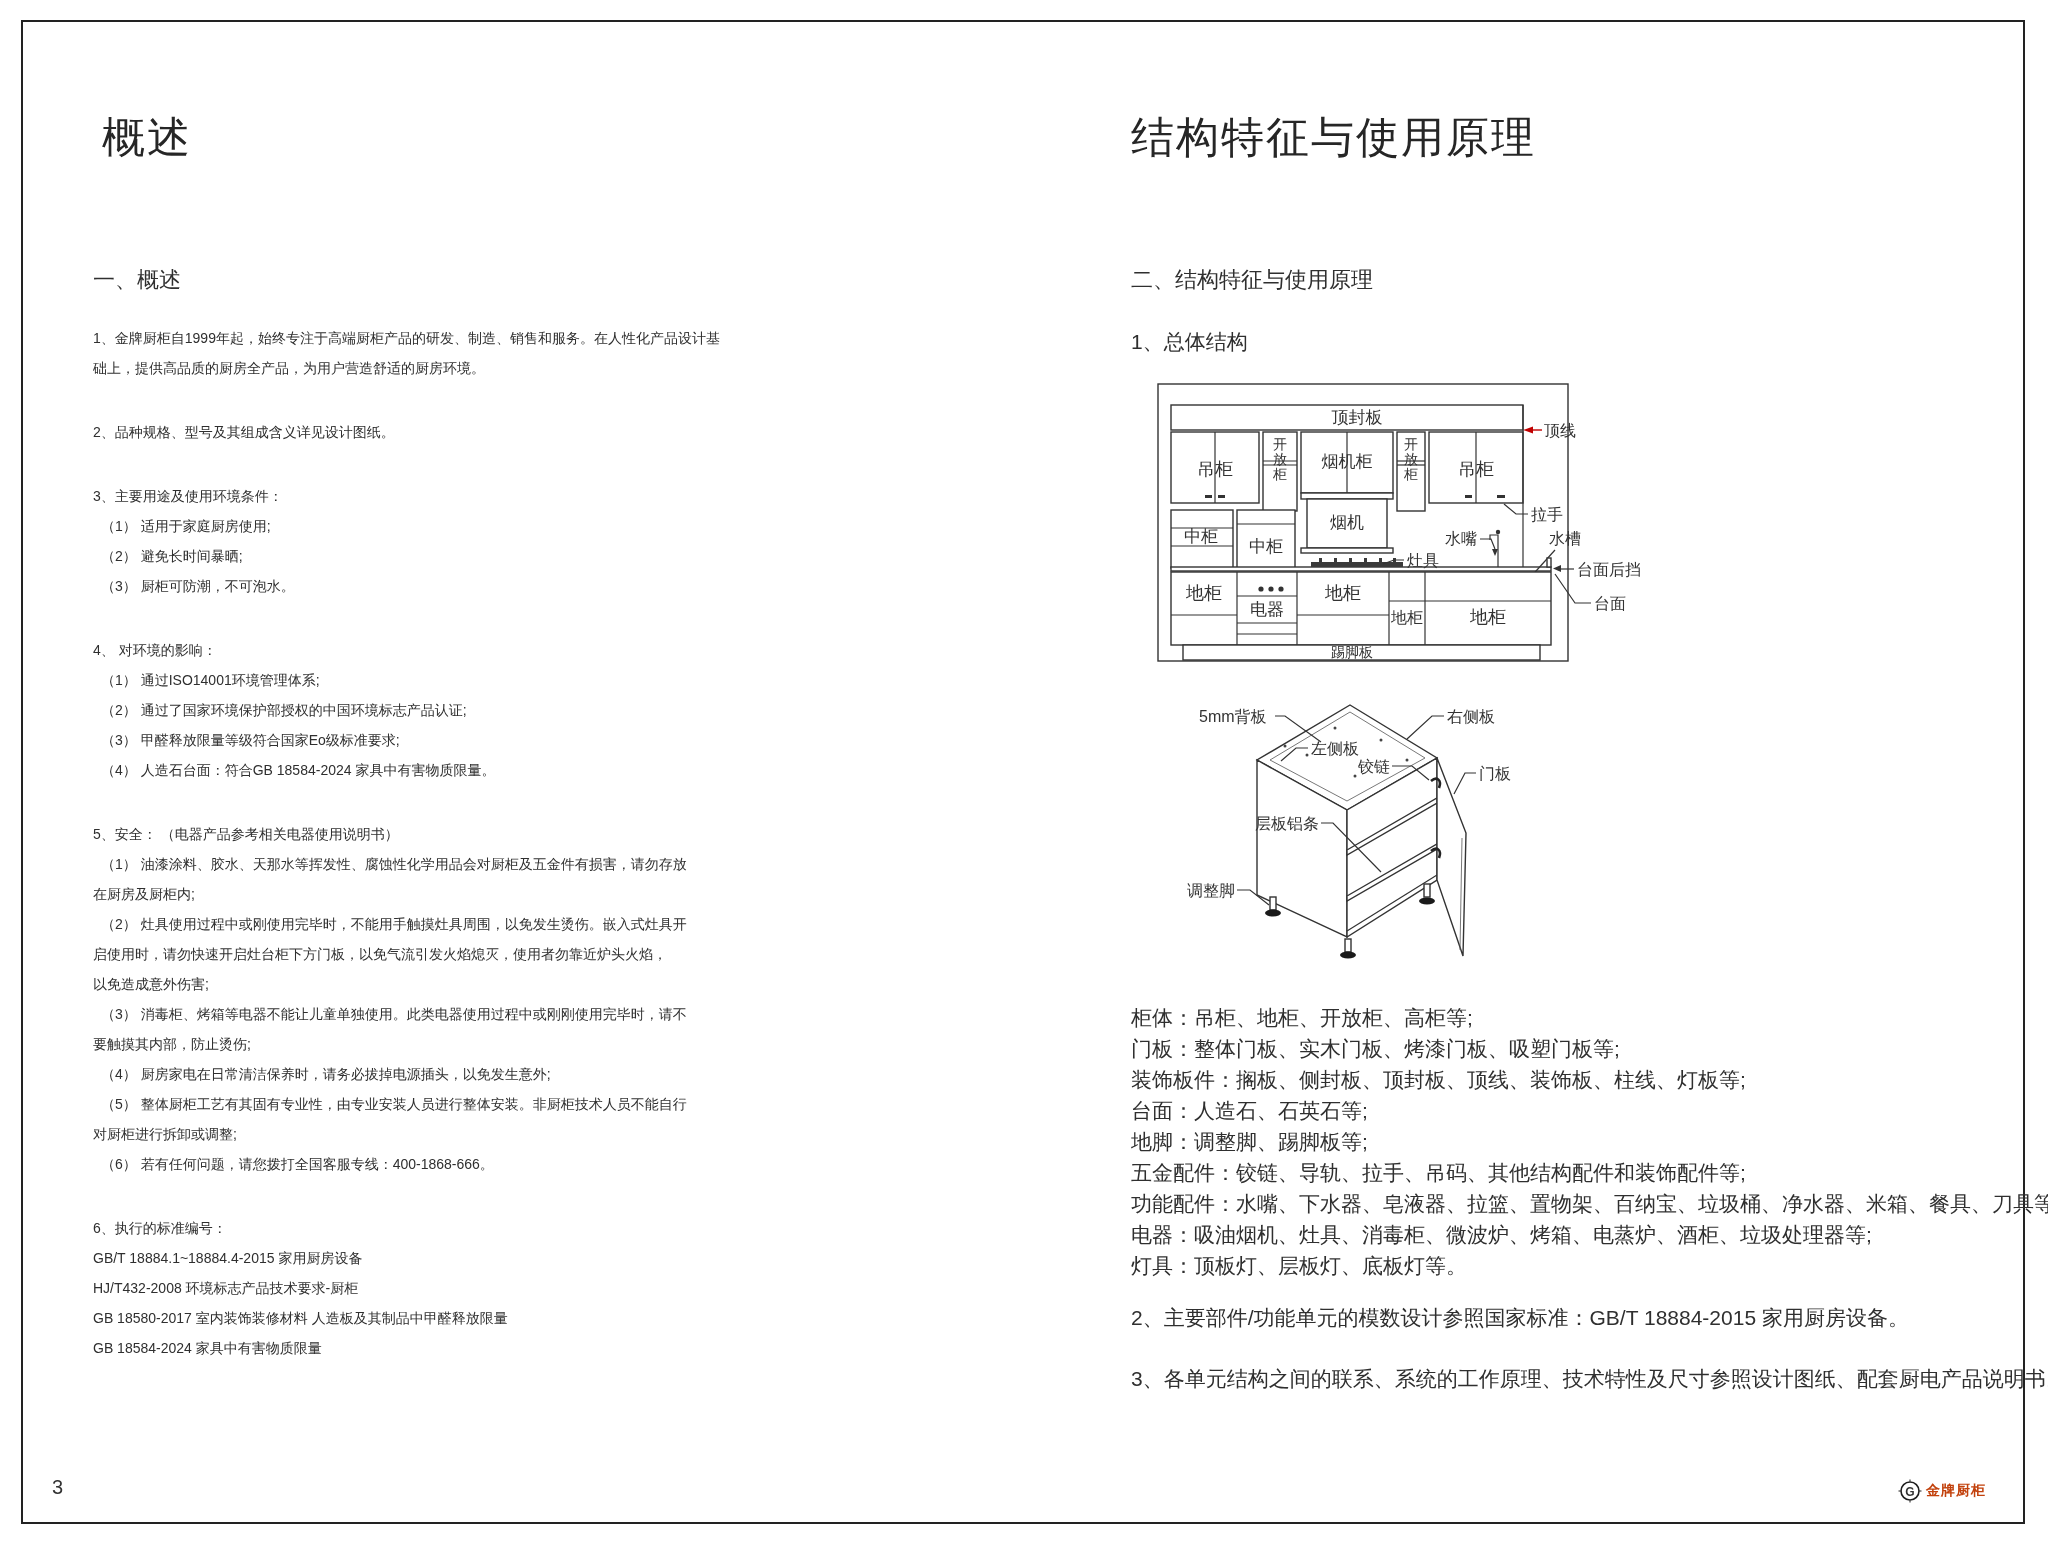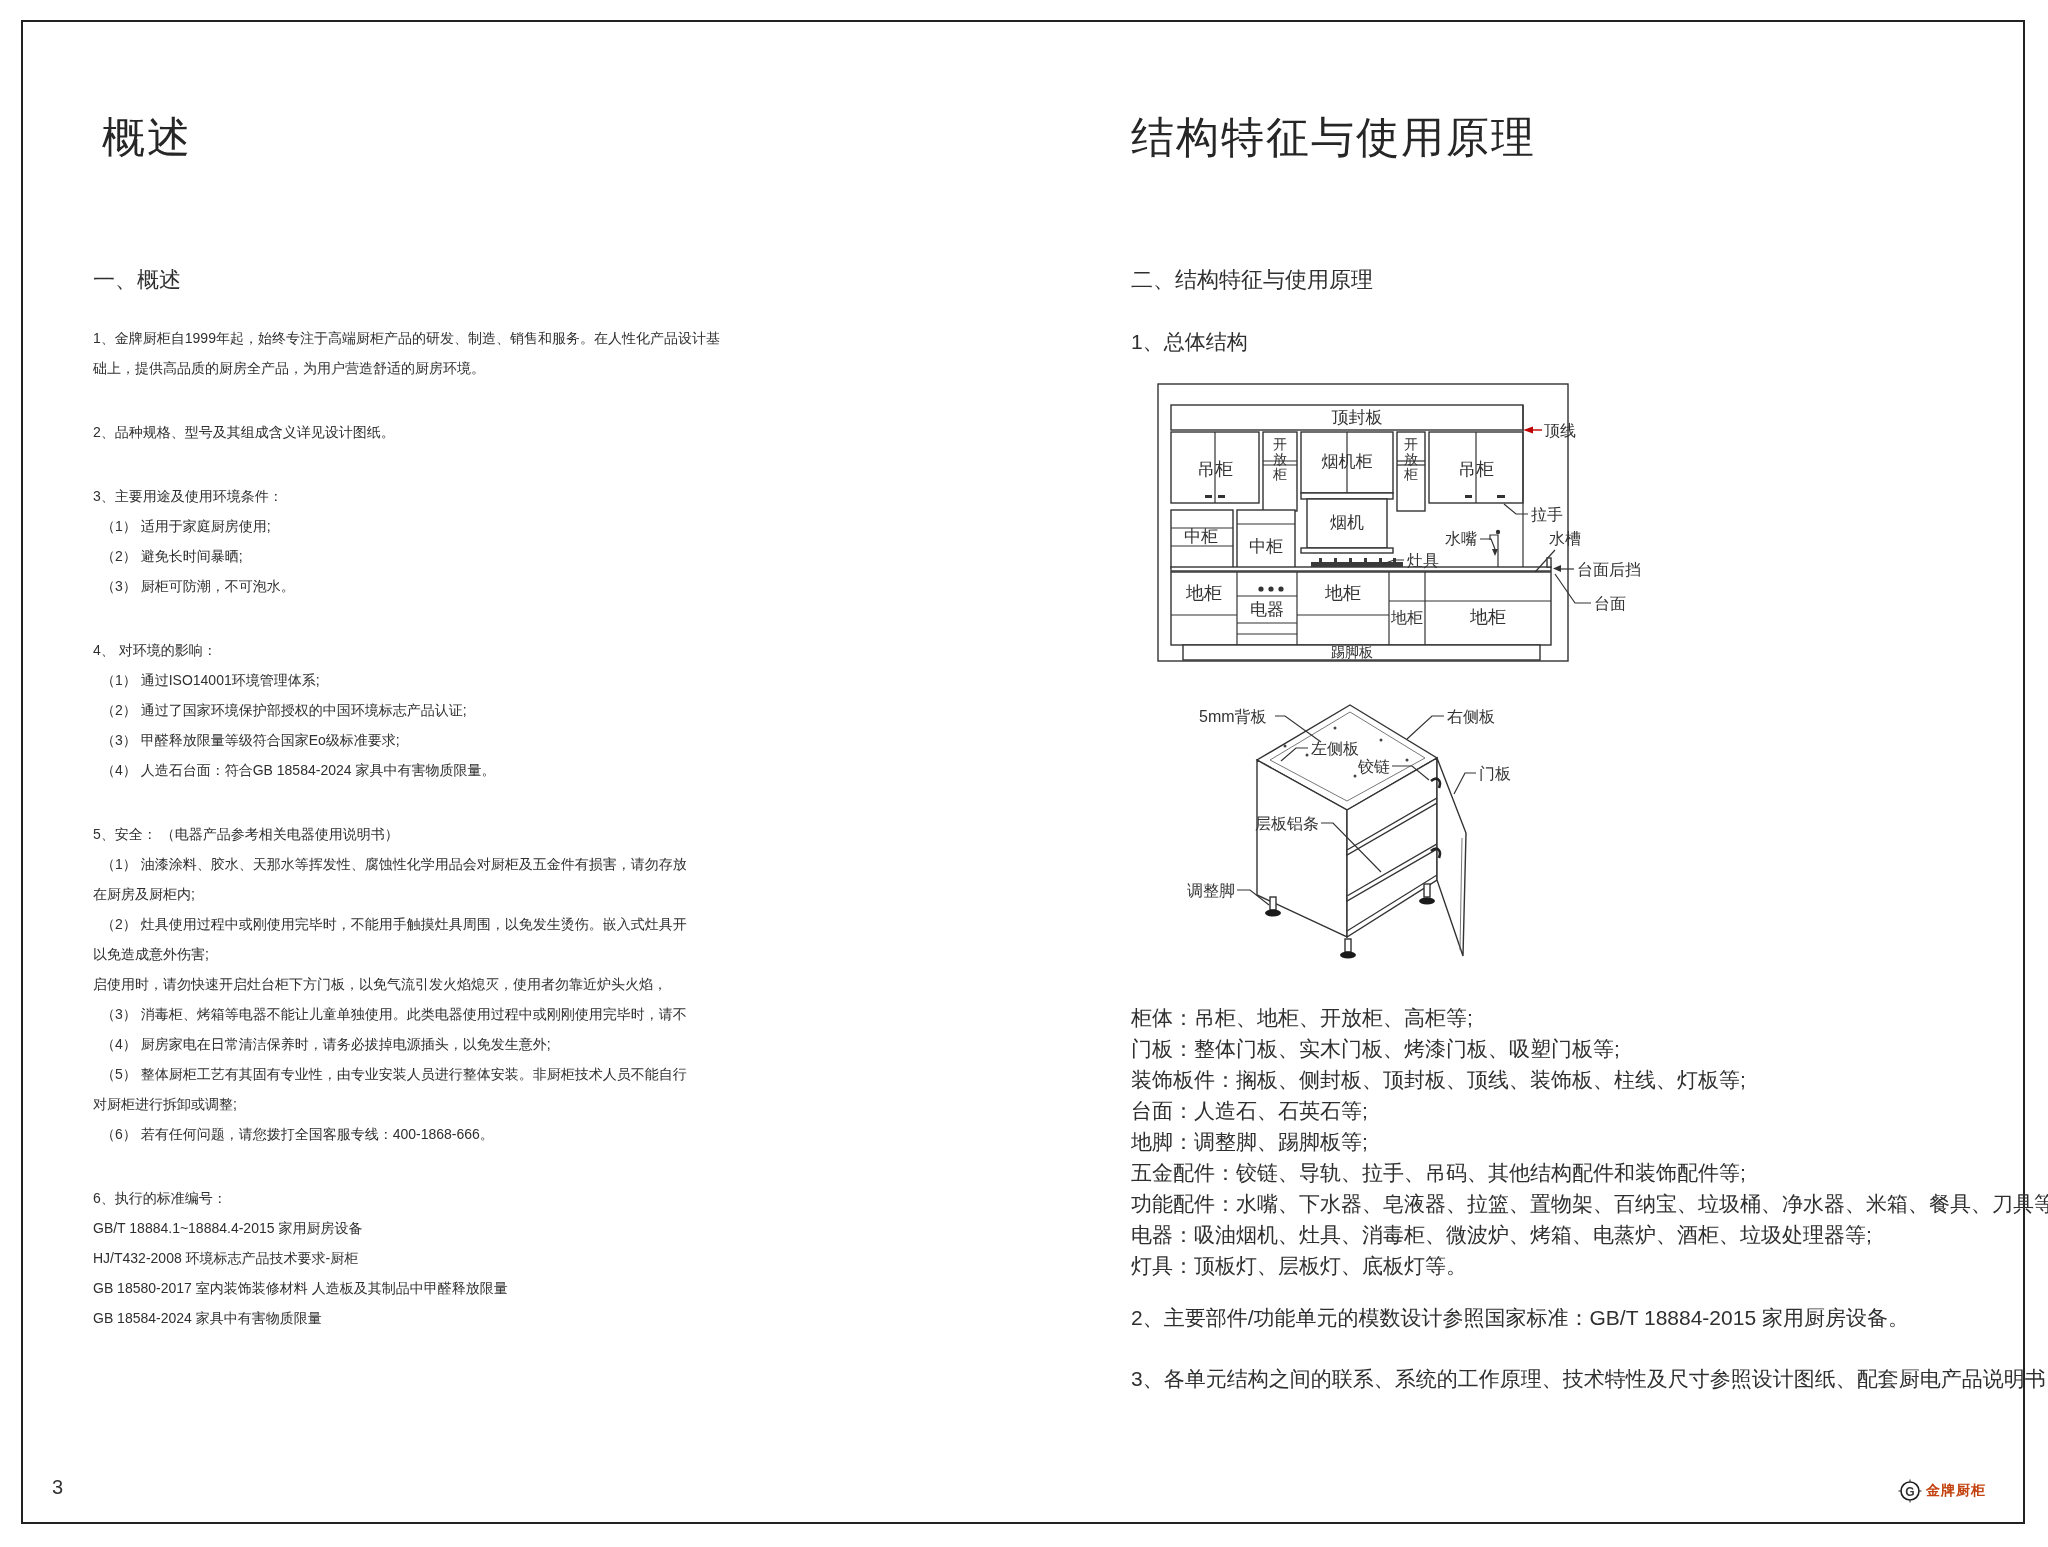--- a/index.html
+++ b/index.html
@@ -60,23 +60,24 @@
     <div class="line indent">（1） 通过ISO14001环境管理体系;</div>
     <div class="line indent">（2） 通过了国家环境保护部授权的中国环境标志产品认证;</div>
     <div class="line indent">（3） 甲醛释放限量等级符合国家Eo级标准要求;</div>
     <div class="line indent">（4） 人造石台面：符合GB 18584-2024 家具中有害物质限量。</div>
   </div>
   <div class="block">
     <div class="line">5、安全： （电器产品参考相关电器使用说明书）</div>
     <div class="line indent">（1） 油漆涂料、胶水、天那水等挥发性、腐蚀性化学用品会对厨柜及五金件有损害，请勿存放</div>
     <div class="line">在厨房及厨柜内;</div>
     <div class="line indent">（2） 灶具使用过程中或刚使用完毕时，不能用手触摸灶具周围，以免发生烫伤。嵌入式灶具开</div>
+    <div class="line">启使用时，请勿快速开启灶台柜下方门板，以免气流引发火焰熄灭，使用者勿靠近炉头火焰，</div>
     <div class="line">以免造成意外伤害;</div>
-    <div class="line">启使用时，请勿快速开启灶台柜下方门板，以免气流引发火焰熄灭，使用者勿靠近炉头火焰，</div>
     <div class="line indent">（3） 消毒柜、烤箱等电器不能让儿童单独使用。此类电器使用过程中或刚刚使用完毕时，请不</div>
+    <div class="line">要触摸其内部，防止烫伤;</div>
     <div class="line indent">（4） 厨房家电在日常清洁保养时，请务必拔掉电源插头，以免发生意外;</div>
     <div class="line indent">（5） 整体厨柜工艺有其固有专业性，由专业安装人员进行整体安装。非厨柜技术人员不能自行</div>
     <div class="line">对厨柜进行拆卸或调整;</div>
     <div class="line indent">（6） 若有任何问题，请您拨打全国客服专线：400-1868-666。</div>
   </div>
   <div class="block">
     <div class="line">6、执行的标准编号：</div>
     <div class="line">GB/T 18884.1~18884.4-2015 家用厨房设备</div>
     <div class="line">HJ/T432-2008 环境标志产品技术要求-厨柜</div>
     <div class="line">GB 18580-2017 室内装饰装修材料 人造板及其制品中甲醛释放限量</div>

